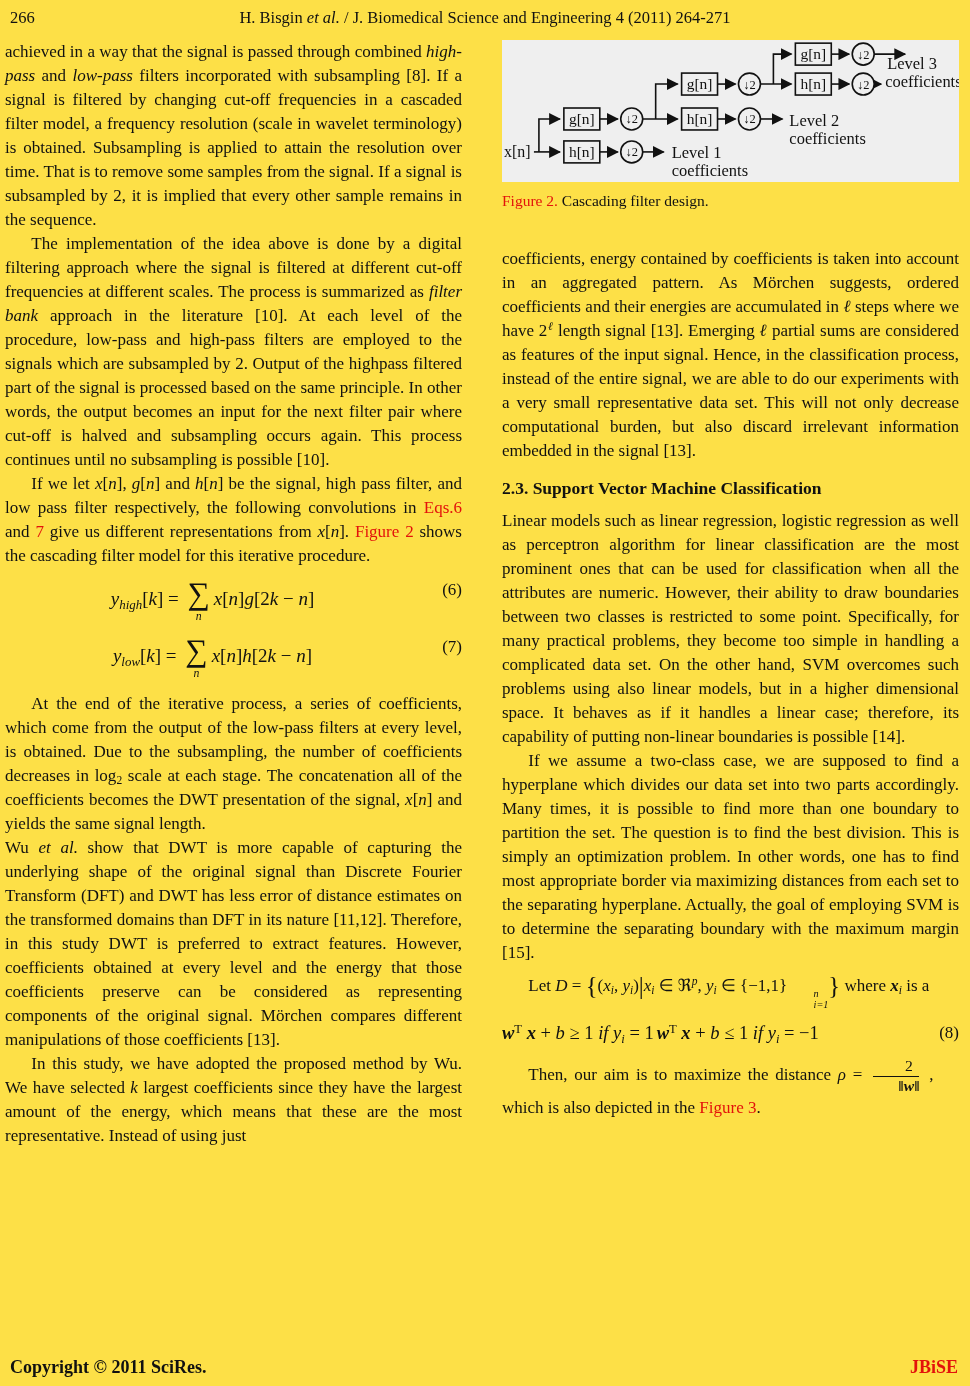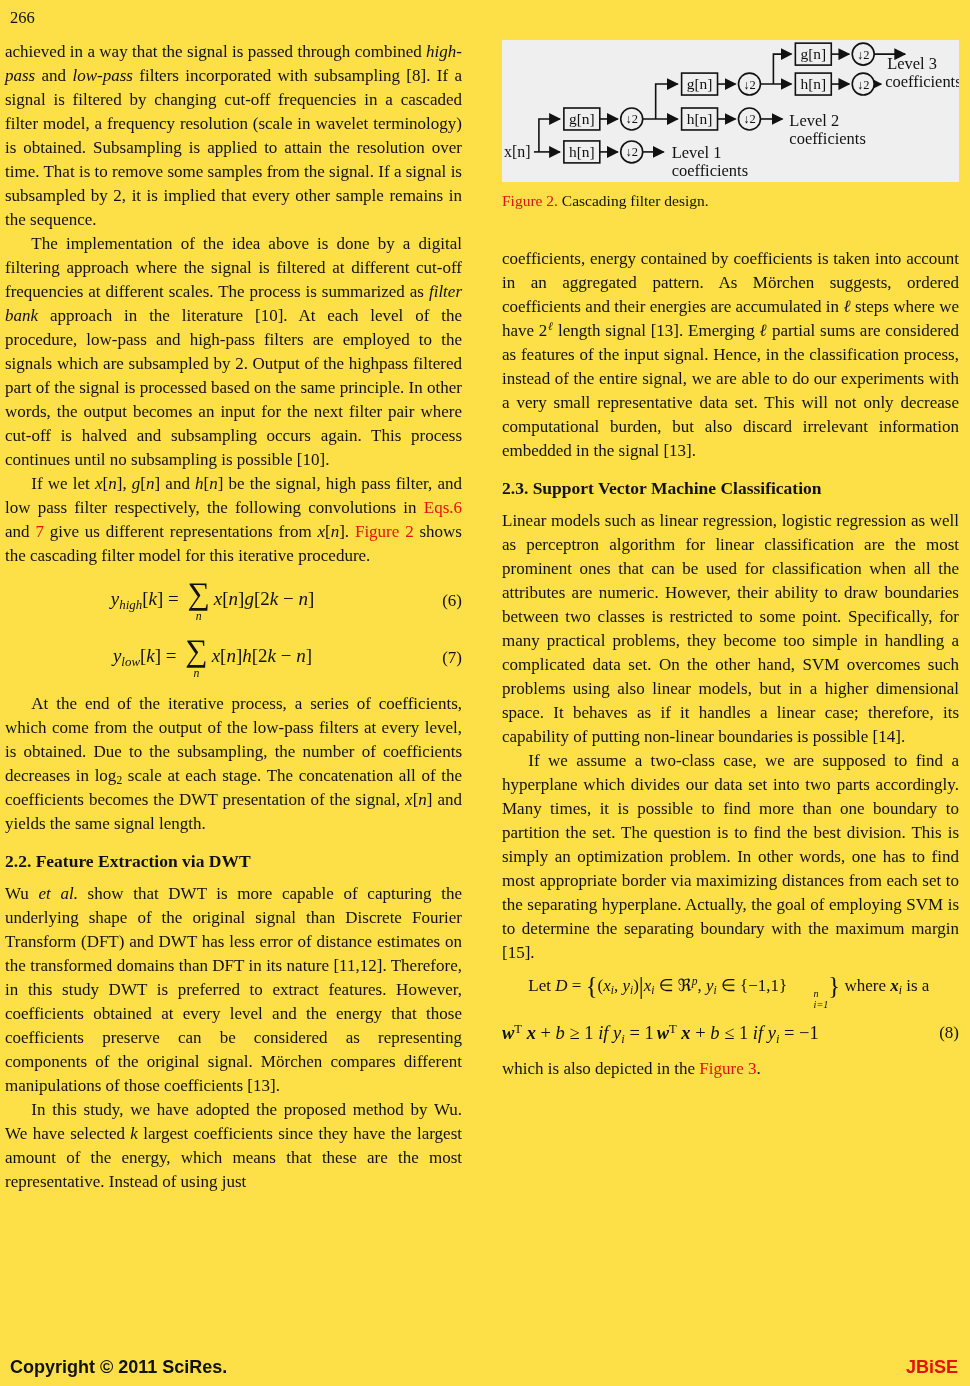--- a/index.html
+++ b/index.html
@@ -28,46 +28,47 @@
          font-size:60%; line-height:1.1; vertical-align:-0.55em; font-style:italic;}
   .frac{display:inline-flex; flex-direction:column; align-items:center; vertical-align:middle;
         line-height:1.2; font-size:92%; margin:0 3px;}
   .fnum{border-bottom:1.5px solid var(--ink); padding:0 6px;}
   .fden{font-weight:700; font-style:italic;}
   .sigma{display:inline-flex; flex-direction:column; align-items:center; vertical-align:middle;
          line-height:1; margin:0 4px;}
   .sig{font-size:165%;}
   .sigsub{font-size:62%; font-style:italic; margin-top:2px;}
   
-  .eq{display:flex; align-items:center; margin:10px 0 12px;}
+  .eq{display:flex; align-items:flex-start; margin:10px 0 12px;}
   .eq .body{flex:1; text-align:center; font-size:19px; font-style:italic;}
   .eq .body .up{font-style:normal;}
   .eq .num{width:42px; text-align:right; font-size:17px;}
   .eq8 .body{display:flex; flex-direction:row; align-items:center; gap:3px;
              font-size:18.5px; font-style:normal;}
   .letd{line-height:34px; margin:4px 0 11px !important;}
   .rho-line{margin-top:8px !important; word-spacing:2.5px;}
   
   .fig{width:457px;}
   .fig svg{display:block; background:#efefef;}
   .caption{font-size:15.5px; line-height:20px; margin:9px 0 36px; text-align:left;}
   svg text{font-family:"Liberation Serif", serif; fill:#111;}
   
   .ftr{position:absolute; left:10px; right:12px; bottom:8px; display:flex;
-       justify-content:space-between; font-family:Liberation Sans, sans-serif;
+       justify-content:space-between; font-family:Liberation Serif, serif;
        font-weight:700; font-size:18px;}
   .ftr .jrnl{color:var(--red);}
 </style>
 </head>
 <body>
 
 <div class="page">
 
   <div class="hdr">
     <span class="pageno">266</span>
+    <div class="title"><span>H. Bisgin </span><span class="i">et al.</span><span> / J. Biomedical Science and Engineering 4 (2011) 264-271</span></div>
   </div>
 
   <div class="cols">
 
     <div class="col">
       <p><span>achieved in a way that the signal is passed through combined </span><span class="i">high-pass</span><span> and </span><span class="i">low-pass</span><span> filters incorporated with subsampling [8]. If a signal is filtered by changing cut-off frequencies in a cascaded filter model, a frequency resolution (scale in wavelet terminology) is obtained. Subsampling is applied to attain the resolution over time. That is to remove some samples from the signal. If a signal is subsampled by 2, it is implied that every other sample remains in the sequence.</span></p>
       <p class="ind"><span>The implementation of the idea above is done by a digital filtering approach where the signal is filtered at different cut-off frequencies at different scales. The process is summarized as </span><span class="i">filter bank</span><span> approach in the literature [10]. At each level of the procedure, low-pass and high-pass filters are employed to the signals which are subsampled by 2. Output of the highpass filtered part of the signal is processed based on the same principle. In other words, the output becomes an input for the next filter pair where cut-off is halved and subsampling occurs again. This process continues until no subsampling is possible [10].</span></p>
       <p class="ind"><span>If we let </span><span class="i">x</span><span>[</span><span class="i">n</span><span>], </span><span class="i">g</span><span>[</span><span class="i">n</span><span>] and </span><span class="i">h</span><span>[</span><span class="i">n</span><span>] be the signal, high pass filter, and low pass filter respectively, the following convolutions in </span><span class="b r">Eqs.6</span><span> and </span><span class="b r">7</span><span> give us different representations from </span><span class="i">x</span><span>[</span><span class="i">n</span><span>]. </span><span class="b r">Figure 2</span><span> shows the cascading filter model for this iterative procedure.</span></p>
 
       <div class="eq">
@@ -79,21 +80,20 @@
       </div>
       <div class="eq">
         <span class="body"><span class="i">y</span><span class="sub i">low</span><span class="up">[</span><span class="i">k</span><span class="up">] = </span><span class="sigma">
               <span class="sig">∑</span>
               <span class="sigsub">n</span>
             </span><span class="i">x</span><span class="up">[</span><span class="i">n</span><span class="up">]</span><span class="i">h</span><span class="up">[2</span><span class="i">k</span><span class="up"> − </span><span class="i">n</span><span class="up">]</span></span>
         <span class="num">(7)</span>
       </div>
 
       <p class="ind"><span>At the end of the iterative process, a series of coefficients, which come from the output of the low-pass filters at every level, is obtained. Due to the subsampling, the number of coefficients decreases in log</span><span class="sub">2</span><span> scale at each stage. The concatenation all of the coefficients becomes the DWT presentation of the signal, </span><span class="i">x</span><span>[</span><span class="i">n</span><span>] and yields the same signal length.</span></p>
-      <h3>2.2. Feature Extraction via DWT</h3>
       <p><span>Wu </span><span class="i">et al.</span><span> show that DWT is more capable of capturing the underlying shape of the original signal than Discrete Fourier Transform (DFT) and DWT has less error of distance estimates on the transformed domains than DFT in its nature [11,12]. Therefore, in this study DWT is preferred to extract features. However, coefficients obtained at every level and the energy that those coefficients preserve can be considered as representing components of the original signal. Mörchen compares different manipulations of those coefficients [13].</span></p>
       <p class="ind"><span>In this study, we have adopted the proposed method by Wu. We have selected </span><span class="i">k</span><span> largest coefficients since they have the largest amount of the energy, which means that these are the most representative. Instead of using just</span></p>
     </div>
 
     <div class="col">
 
       <div class="fig">
         <svg width="457" height="142" viewBox="0 0 458 142">
           <defs>
             <marker id="ah" viewBox="0 0 10 10" refX="9" refY="5" markerWidth="7.5" markerHeight="7.5" orient="auto">
@@ -174,20 +174,24 @@
           </span><span class="big">}</span><span>  where </span><span class="bi">x</span><span class="sub i">i</span><span> is a</span></p>
 
       <div class="eq eq8">
         <span class="body">
           <span><span class="bi">w</span><span class="sup">T</span><span> </span><span class="bi">x</span><span> + </span><span class="i">b</span><span> ≥ 1</span><span>   </span><span class="i">if</span><span>     </span><span class="i">y</span><span class="sub i">i</span><span> = 1</span></span>
           <span><span class="bi">w</span><span class="sup">T</span><span> </span><span class="bi">x</span><span> + </span><span class="i">b</span><span> ≤ 1</span><span>   </span><span class="i">if</span><span>    </span><span class="i">y</span><span class="sub i">i</span><span> = −1</span></span>
         </span>
         <span class="num">(8)</span>
       </div>
 
+      <p class="ind rho-line"><span>Then, our aim is to maximize the distance </span><span class="i">ρ</span><span> = </span><span class="frac">
+            <span class="fnum">2</span>
+            <span class="fden">‖w‖</span>
+          </span><span> ,</span></p>
       <p><span>which is also depicted in the </span><span class="b r">Figure 3</span><span>.</span></p>
     </div>
   </div>
 
   <div class="ftr">
     <span>Copyright  ©  2011  SciRes.</span>
     <span class="jrnl">JBiSE</span>
   </div>
 
 </div>

